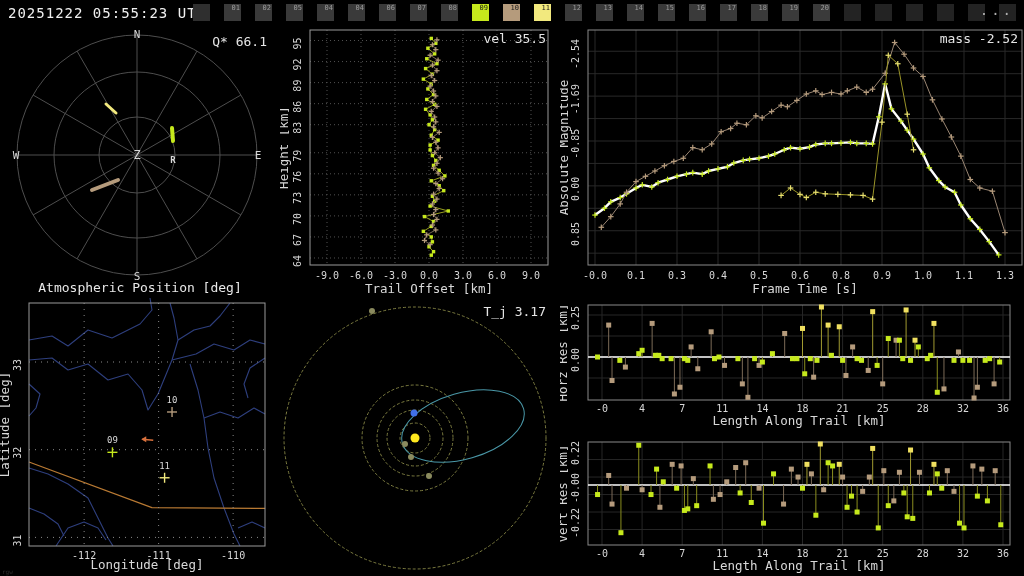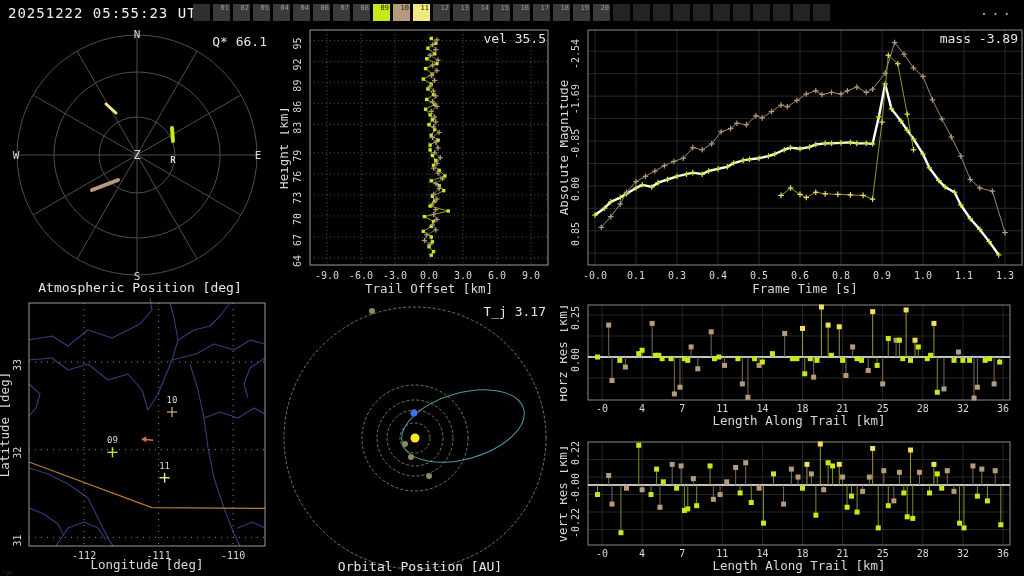--- a/index.html
+++ b/index.html
@@ -4,21 +4,21 @@
 <style>
   html,body{margin:0;padding:0;background:#000;}
   #app{position:relative;width:1024px;height:576px;background:#000;overflow:hidden;
        font-family:"DejaVu Sans Mono", monospace;color:#e8e8e8;}
   .panel{position:absolute;}
   svg{display:block;}
   svg text{font-family:"DejaVu Sans Mono", monospace;fill:#d8d8d8;}
   #topbar{position:absolute;left:0;top:0;width:1024px;height:28px;background:#000;}
   #timestamp{position:absolute;left:8px;top:5px;font-size:14px;letter-spacing:1px;color:#f0f0f0;white-space:pre;}
   #frames{position:absolute;left:193px;top:4px;height:18px;display:flex;}
-  .fbox{position:relative;width:17px;height:17px;margin-right:3px;background:#3a3a3a;}
+  .fbox{position:relative;width:17px;height:17px;margin-right:14px;background:#3a3a3a;}
   .fbox .num{position:absolute;top:0px;right:1px;font-size:7px;line-height:8px;color:#9b9b9b;}
   .fbox.blank-lead{background:#2f2f2f;}
   .fbox.blank-tail{background:#232323;}
   #overflow{position:absolute;right:10px;top:2px;font-size:14px;letter-spacing:3px;color:#b0b0b0;}
   .corner-label{position:absolute;font-size:13px;color:#e5e5e5;white-space:pre;}
   .panel-title{position:absolute;width:100%;text-align:center;font-size:13px;color:#e8e8e8;}
   #watermark{position:absolute;left:2px;bottom:1px;font-size:6px;color:#2c2c2c;}
 </style>
 </head>
 <body>
@@ -568,21 +568,21 @@
         <line x1="328.3076923076923" y1="24.44778761061947" x2="328.3076923076923" y2="30.047787610619473" stroke="#e8e070" stroke-width="1.2"></line>
         <line x1="334.9692307692307" y1="35.74336283185842" x2="340.5692307692307" y2="35.74336283185842" stroke="#e8e070" stroke-width="1.2"></line>
         <line x1="337.7692307692307" y1="32.94336283185842" x2="337.7692307692307" y2="38.54336283185842" stroke="#e8e070" stroke-width="1.2"></line>
         <line x1="344.4307692307692" y1="86.18584070796459" x2="350.03076923076924" y2="86.18584070796459" stroke="#e8e070" stroke-width="1.2"></line>
         <line x1="347.2307692307692" y1="83.38584070796459" x2="347.2307692307692" y2="88.98584070796458" stroke="#e8e070" stroke-width="1.2"></line>
         <line x1="350.73846153846154" y1="121.76106194690264" x2="356.33846153846156" y2="121.76106194690264" stroke="#e8e070" stroke-width="1.2"></line>
         <line x1="353.53846153846155" y1="118.96106194690265" x2="353.53846153846155" y2="124.56106194690264" stroke="#e8e070" stroke-width="1.2"></line>
         <text x="8" y="119.5" font-size="12.5" text-anchor="middle" transform="rotate(-90 8 119.5)" fill="#e8e8e8">Absolute Magnitude</text>
         <text x="245" y="265" font-size="12.5" text-anchor="middle" fill="#e8e8e8">Frame Time [s]</text>
       </svg>
-    <div class="corner-label" style="top:3px;right:6px;">mass -3.89</div>
+    <div class="corner-label" style="top:3px;right:6px;">mass -2.52</div>
   </div>
 
   <div class="panel" id="p-map" style="left:0;top:298px;width:280px;height:278px;">
     <svg id="svg-map" width="280" height="278">
         <polyline points="29,42 52,38 68,48 88,32 112,40 140,26 152,12 150,0" fill="none" stroke="#2e3f7e" stroke-width="1.1" stroke-linejoin="round"></polyline>
         <polyline points="29,62 52,60 68,72 88,66 108,82 128,76 142,92 148,112 158,96 172,62 178,42 174,20 170,5" fill="none" stroke="#2e3f7e" stroke-width="1.1" stroke-linejoin="round"></polyline>
         <polyline points="172,62 196,56 214,46 234,52 250,42 265,46" fill="none" stroke="#2e3f7e" stroke-width="1.1" stroke-linejoin="round"></polyline>
         <polyline points="178,42 194,32 210,28 220,18 230,5" fill="none" stroke="#2e3f7e" stroke-width="1.1" stroke-linejoin="round"></polyline>
         <polyline points="190,66 198,92 204,120 208,150 214,180 224,210 234,236 240,248" fill="none" stroke="#2e3f7e" stroke-width="1.1" stroke-linejoin="round"></polyline>
         <polyline points="204,120 220,114 238,120 254,110 265,116" fill="none" stroke="#2e3f7e" stroke-width="1.1" stroke-linejoin="round"></polyline>
@@ -631,21 +631,20 @@
         <circle cx="135" cy="140" r="131" fill="none" stroke="#7c7c40" stroke-dasharray="3,2"></circle>
         <ellipse cx="183" cy="128" rx="63" ry="33" fill="none" stroke="#4a98a8" transform="rotate(-16 183 128)"></ellipse>
         <circle cx="125" cy="146" r="3" fill="#8a8a5e"></circle>
         <circle cx="131" cy="159" r="3" fill="#8a8a5e"></circle>
         <circle cx="149" cy="178" r="3" fill="#8a8a5e"></circle>
         <circle cx="92" cy="13" r="3" fill="#8a8a5e"></circle>
         <circle cx="134" cy="115" r="3.5" fill="#4070e8"></circle>
         <circle cx="135" cy="140" r="4.5" fill="#ffe81e"></circle>
       </svg>
     <div class="corner-label" style="top:6px;right:14px;">T_j 3.17</div>
-    <div class="panel-title" style="bottom:2px;">Orbital Position [AU]</div>
   </div>
 
   <div class="panel" id="p-res" style="left:560px;top:298px;width:464px;height:278px;">
     <svg id="svg-res" width="464" height="278">
         <line x1="28" y1="80" x2="450" y2="80" stroke="#262626" stroke-width="1"></line>
         <line x1="28" y1="59" x2="450" y2="59" stroke="#262626" stroke-width="1"></line>
         <line x1="28" y1="38" x2="450" y2="38" stroke="#262626" stroke-width="1"></line>
         <line x1="28" y1="17" x2="450" y2="17" stroke="#262626" stroke-width="1"></line>
         <line x1="42" y1="7" x2="42" y2="102" stroke="#262626" stroke-width="1"></line>
         <text x="42" y="114" font-size="10" text-anchor="middle">-0</text>

